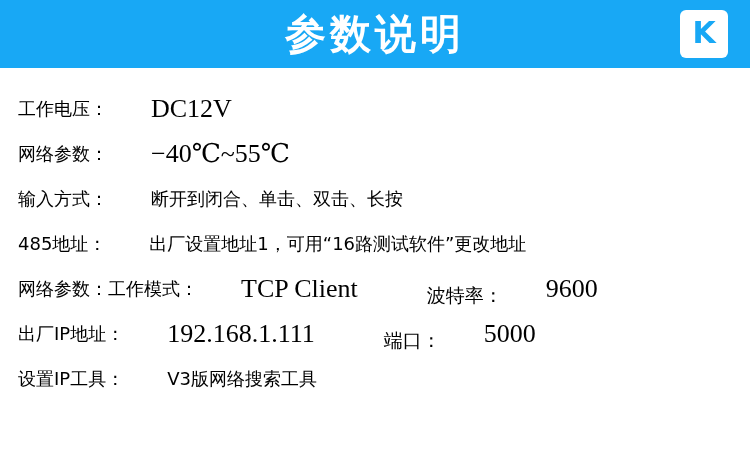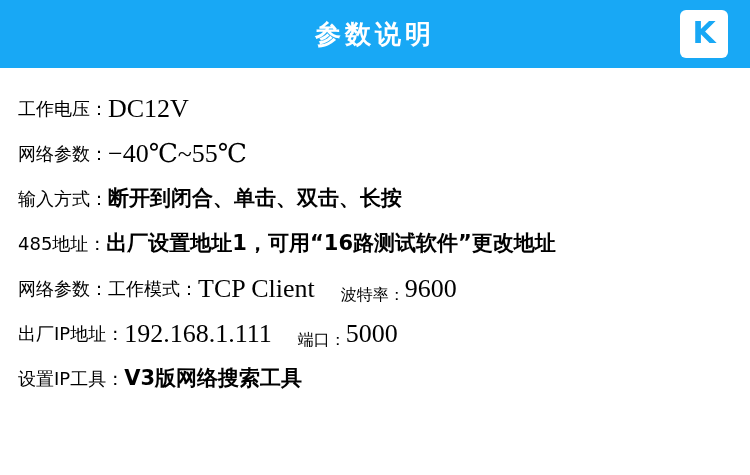--- a/index.html
+++ b/index.html
@@ -25,21 +25,21 @@
     height: 68px;
     background: #18a8f5;
     display: flex;
     align-items: center;
     justify-content: center;
   }
   .header-title {
     color: #ffffff;
     font-family: "DejaVu Serif", "Liberation Serif", serif;
     font-weight: bold;
-    font-size: 26px;
+    font-size: 41px;
     letter-spacing: 4px;
     line-height: 68px;
     text-align: right;
   }
   .logo {
     position: absolute;
     right: 22px;
     top: 10px;
     width: 48px;
     height: 48px;
@@ -61,37 +61,37 @@
     padding: 18px 0 0 18px;
   }
   .spec-row {
     font-size: 19px;
     color: #000000;
     line-height: 1.0;
     height: 45px;
     display: flex;
     align-items: center;
     white-space: nowrap;
+    gap: 43px;
   }
   .spec-label {
     font-family: "DejaVu Sans", "Liberation Sans", sans-serif;
     font-size: 18px;
   }
   .spec-value {
     font-family: "Liberation Serif", "DejaVu Serif", serif;
     font-size: 26px;
   }
   .spec-value-cjk {
     font-family: "DejaVu Sans", "Liberation Sans", sans-serif;
-    font-size: 21px;
-    font-weight: bold;
+    font-size: 18px;
   }
   .spec-extra-label {
     font-family: "DejaVu Sans", "Liberation Sans", sans-serif;
-    font-size: 16px;
+    font-size: 19px;
     padding-left: 26px;
     margin-top: 13px;
   }
 </style>
 </head>
 <body>
 
 <div class="page">
 
   <div class="header">

